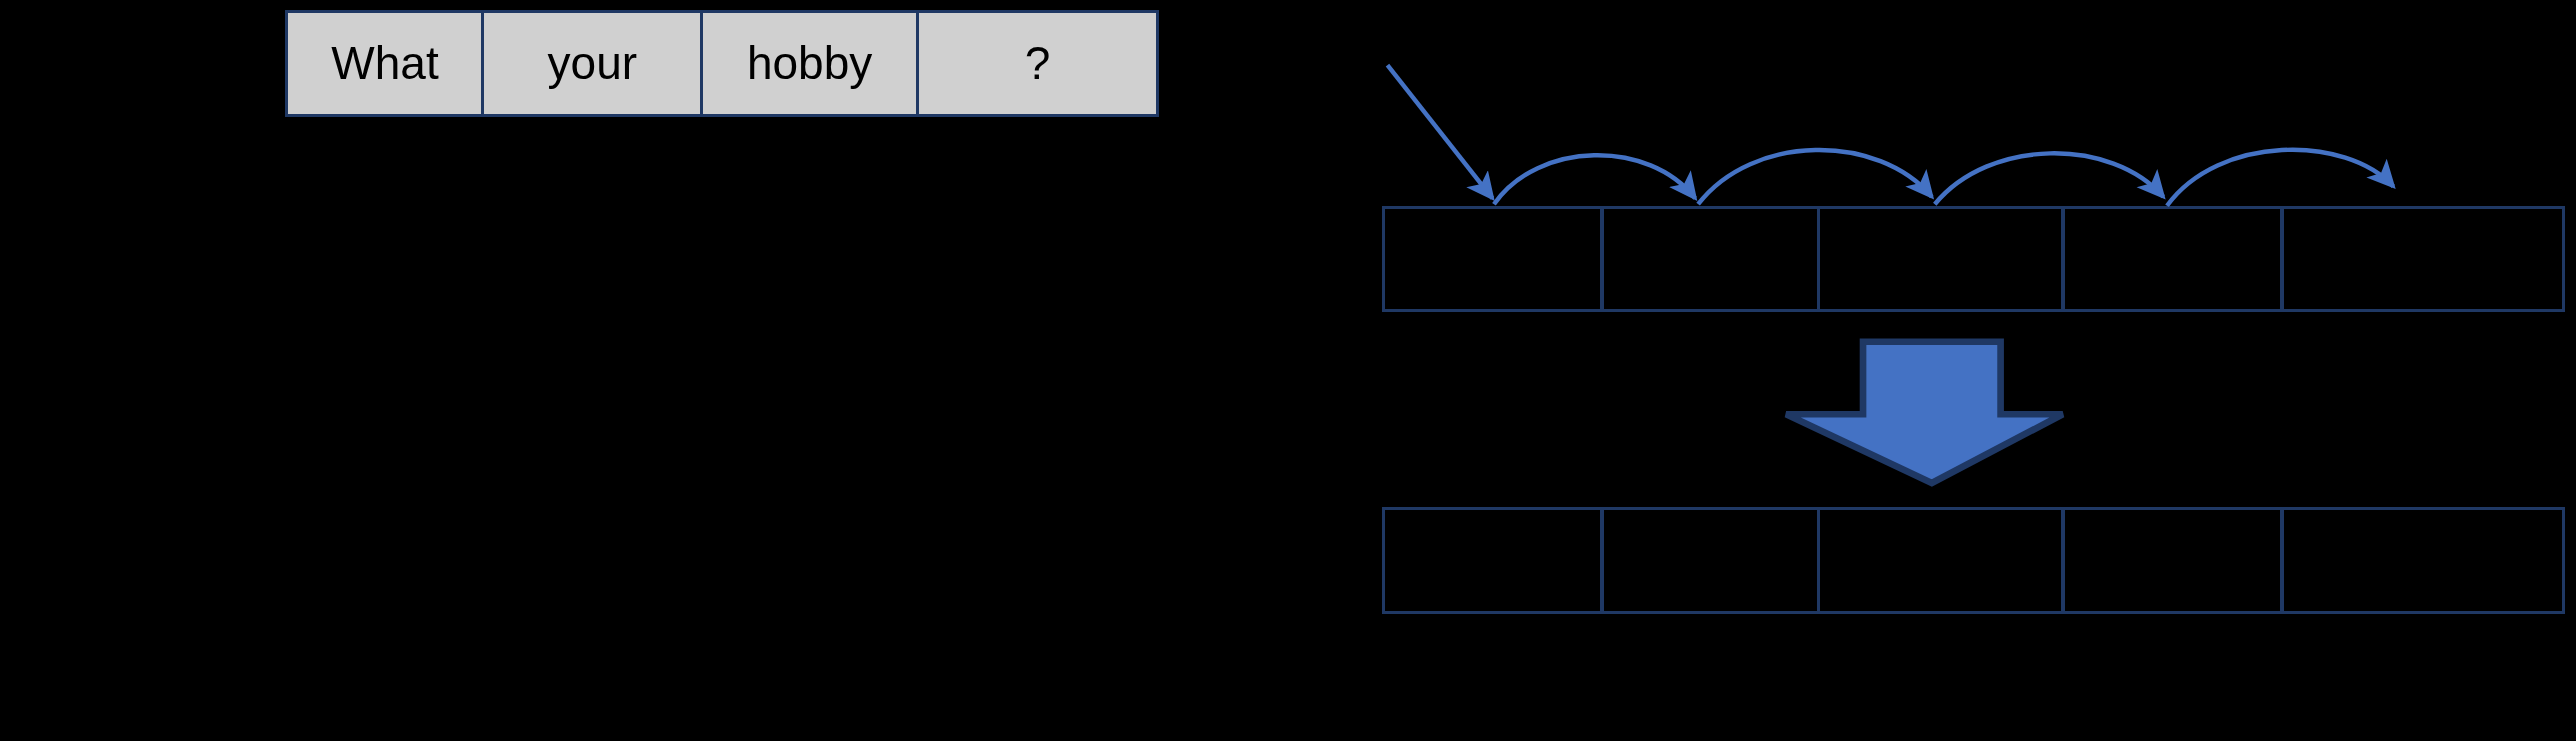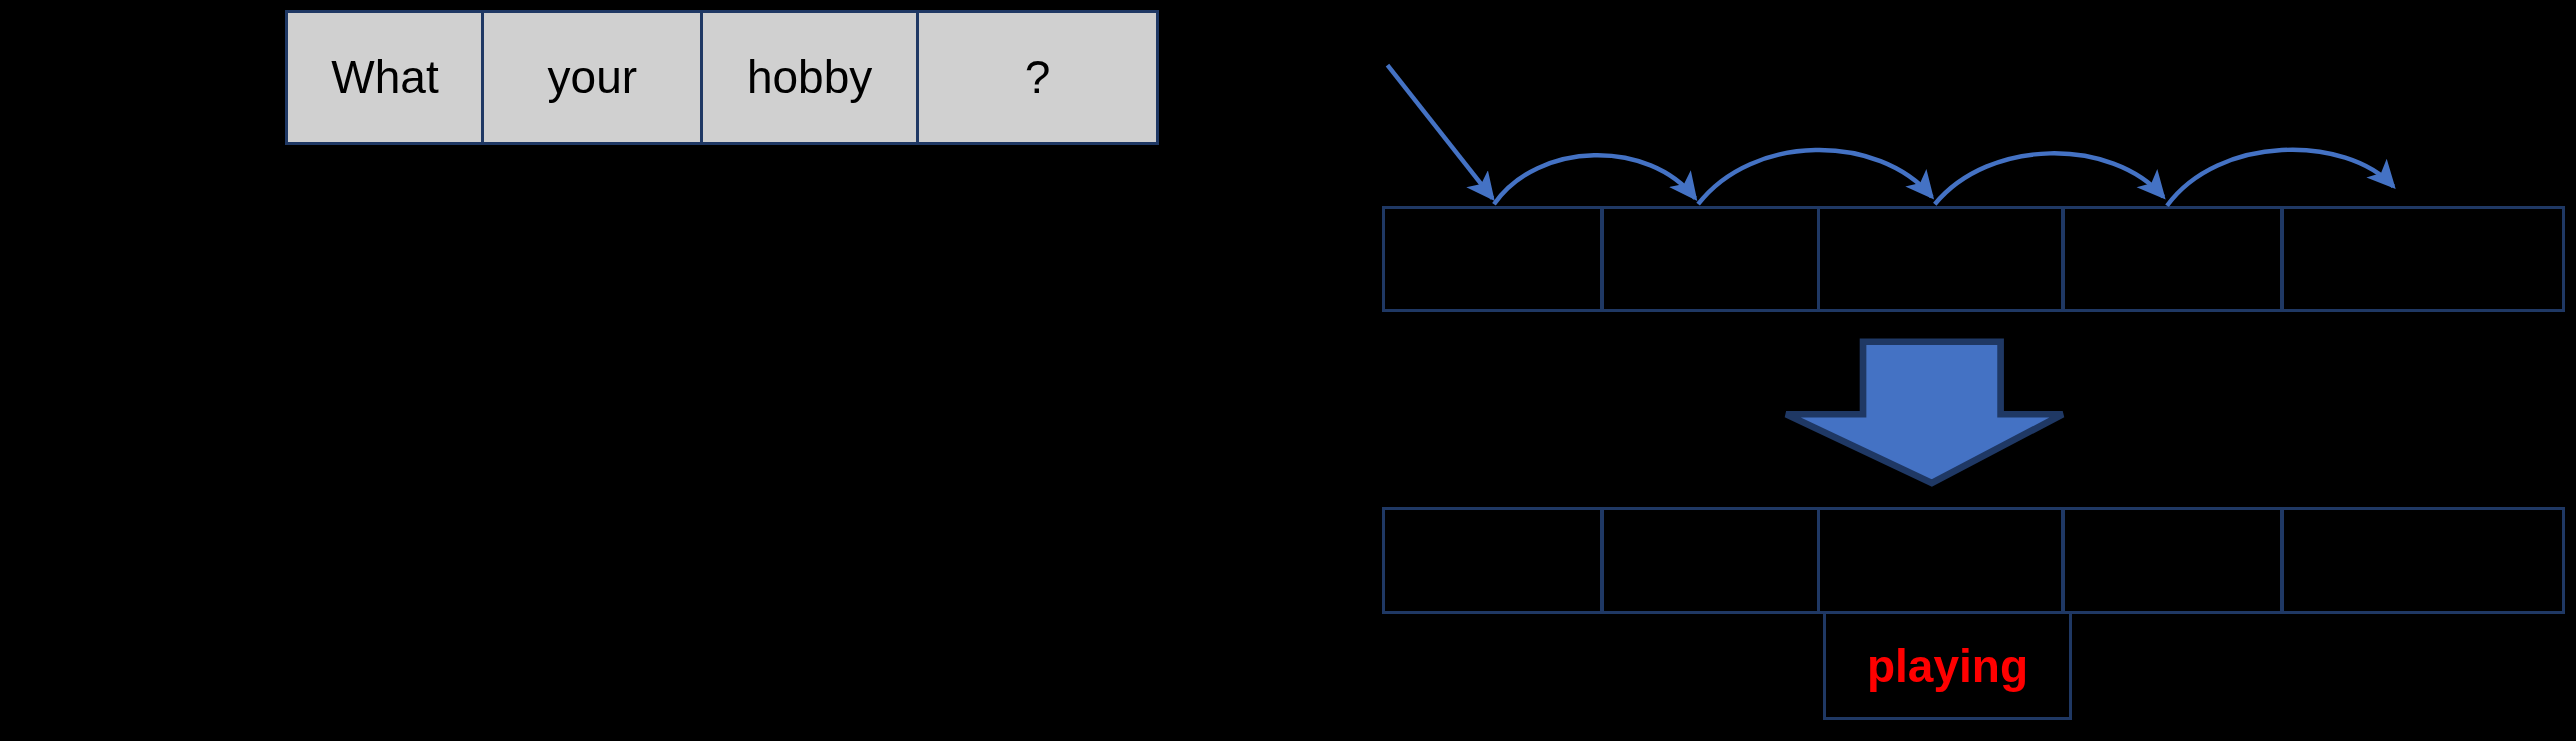--- a/index.html
+++ b/index.html
@@ -35,21 +35,21 @@
     line-height: 1;
     color: #000000;
     white-space: nowrap;
   }
   .seq-cell:last-child { margin-right: 0; }
 
   
   #input-table {
     left: 285px;
     top: 9.6px;
-    height: 135px;
+    height: 107px;
   }
   #input-table .seq-cell {
     background: #D0D0D0;
     border-width: 3.7px;
   }
 
   
   #encoder-table {
     left: 1382px;
     top: 206px;
@@ -147,23 +147,20 @@
       <span></span>
     </div>
     <div class="seq-cell" style="width:223px;">
       <span></span>
     </div>
     <div class="seq-cell" style="width:285px;">
       <span></span>
     </div>
   </div>
 
-  <div id="output-word-box">
-    <span class="word">playing</span>
-  </div>
 
   <svg class="overlay" viewBox="0 0 3483 1003">
     <defs>
       <marker id="arrowhead" markerWidth="7" markerHeight="7" refX="5.6" refY="3.5" orient="auto" markerUnits="strokeWidth">
         <path d="M0,0.4 L6.4,3.5 L0,6.6 L1.5,3.5 Z" fill="#4472C4"></path>
       </marker>
     </defs>
 
     <g>
       <path d="M1876,88 L2018,268" stroke="#4472C4" stroke-width="6" fill="none" marker-end="url(#arrowhead)"></path>

